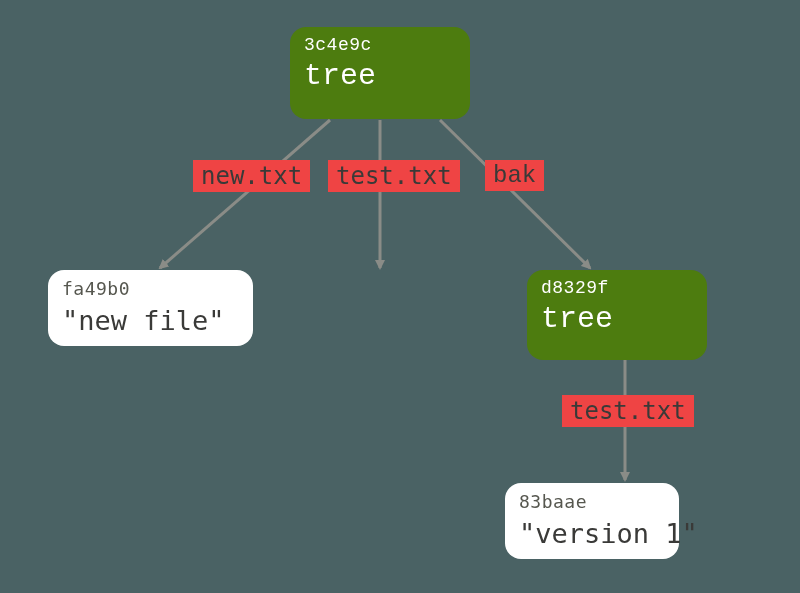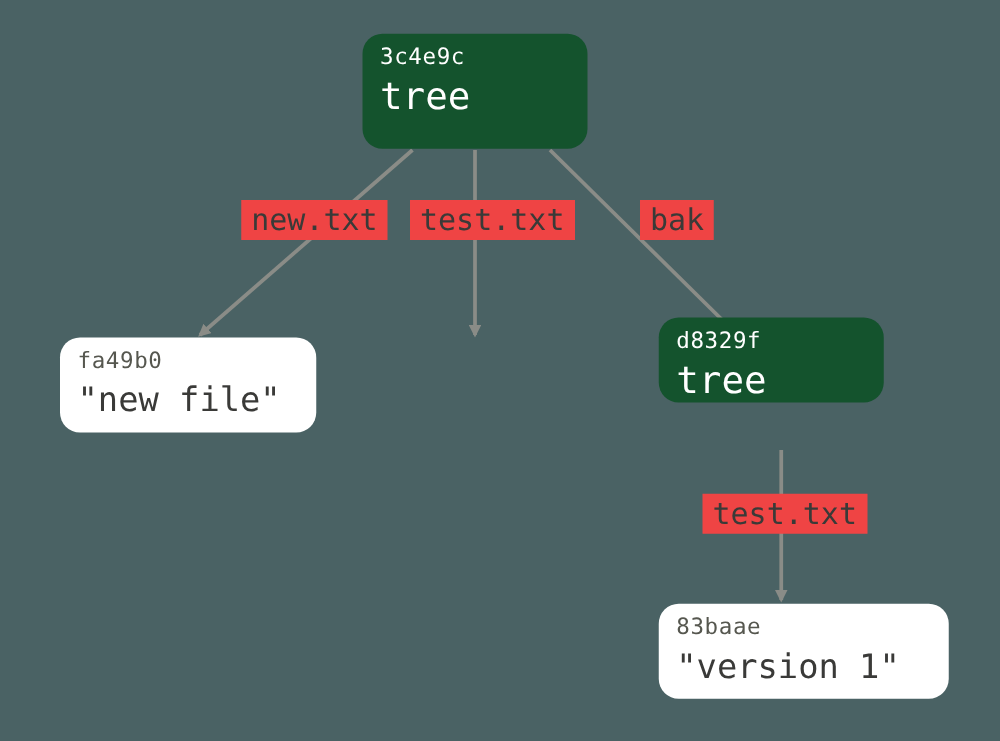--- a/index.html
+++ b/index.html
@@ -16,22 +16,23 @@
     width: 800px;
     height: 593px;
   }
   .node {
     position: absolute;
     border-radius: 16px;
     box-sizing: border-box;
     padding: 8px 14px 10px 14px;
   }
   .tree-node {
-    background: #14532d;
+    background: #4d7c0f;
     color: #fff;
+    font-family: Liberation Mono, monospace;
   }
   .blob-node {
     background: #ffffff;
     color: #3a3a38;
   }
   .hash {
     font-size: 18px;
     letter-spacing: 0.5px;
   }
   .tree-node .hash { color: #ffffff; }
@@ -88,31 +89,31 @@
     <div class="hash">3c4e9c</div>
     <div class="kind">tree</div>
   </div>
 
   <div class="node blob-node" style="left:48px; top:270px; width:205px;">
     <div class="hash">fa49b0</div>
     <div class="content">"new file"</div>
   </div>
 
 
-  <div class="node tree-node" style="left:527px; top:254px; width:180px; height:68px;">
+  <div class="node tree-node" style="left:527px; top:270px; width:180px; height:90px;">
     <div class="hash">d8329f</div>
     <div class="kind">tree</div>
   </div>
 
-  <div class="node blob-node" style="left:527px; top:483px; width:232px;">
+  <div class="node blob-node" style="left:505px; top:483px; width:174px;">
     <div class="hash">83baae</div>
     <div class="content">"version 1"</div>
   </div>
 
   <div class="edge-label" style="left:193px; top:160px;">new.txt</div>
 
   <div class="edge-label" style="left:328px; top:160px;">test.txt</div>
 
-  <div class="edge-label" style="left:512px; top:160px;">bak</div>
+  <div class="edge-label" style="left:485px; top:160px;font-family:Liberation Mono, monospace;">bak</div>
 
   <div class="edge-label" style="left:562px; top:395px;">test.txt</div>
 
 </div>
 
 </body></html>

